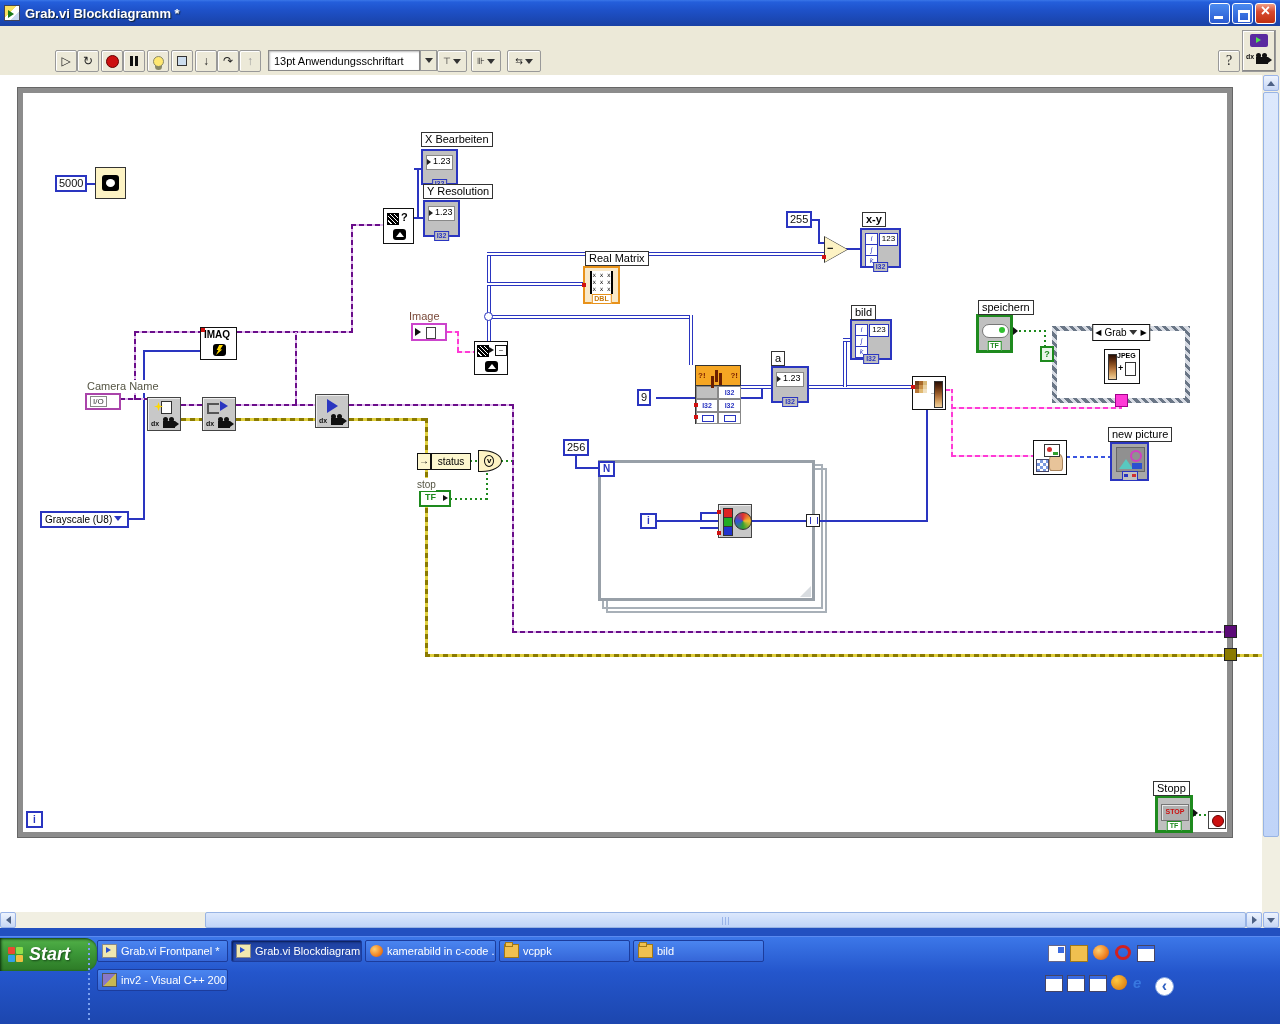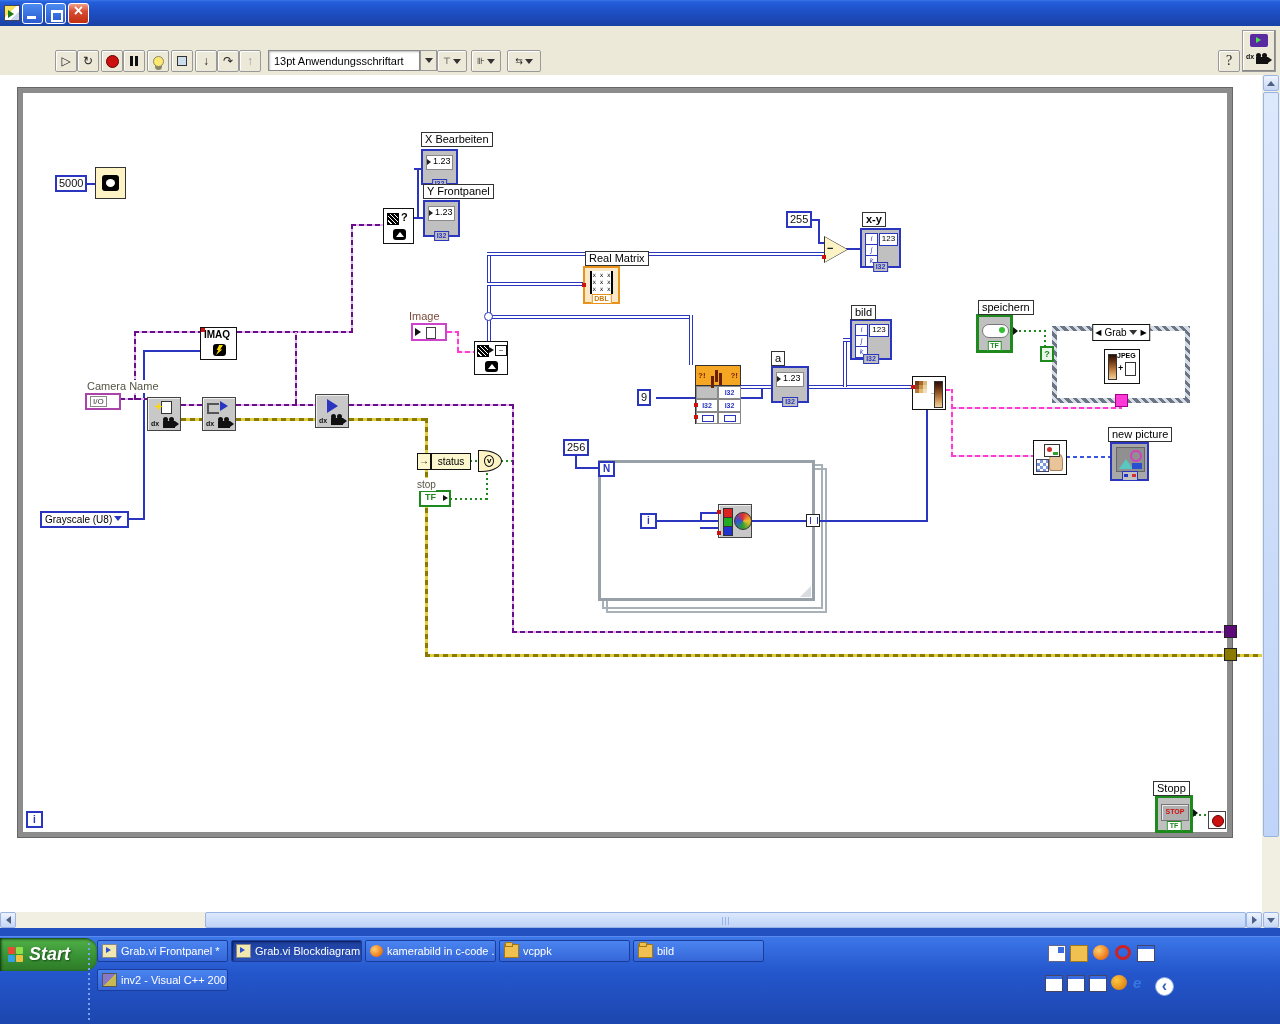--- a/index.html
+++ b/index.html
@@ -89,20 +89,21 @@
   .ti{width:13px;height:12px;flex:0 0 auto;}
   .trayicon{position:absolute;width:16px;height:15px;z-index:3;}
 </style>
 </head>
 <body>
 
 <div id="screen">
 
   <div class="titlebar">
     <div class="appicon"></div>
+    <div class="title-text">Grab.vi Blockdiagramm *</div>
     <div class="wbtn min"></div>
     <div class="wbtn res"></div>
     <div class="wbtn close"></div>
   </div>
 
 
   <div class="toolbar">
     <div class="tb" style="left:55px;">
         <span style="color:#222;">▷</span>
       </div>
@@ -252,21 +253,21 @@
     <span style="position:absolute;left:17px;top:2px;font-weight:bold;font-size:11px;">?</span>
     <span class="blkri" style="left:9px;top:20px;width:13px;height:11px;"></span>
     <span class="whtri" style="left:12px;top:23px;"></span>
   </div>
 
   <div class="lbl" style="left:421px;top:132px;">X Bearbeiten</div>
   <div class="node ind" style="left:421px;top:149px;width:37px;height:36px;">
     <span class="vbox">1.23</span>
     <span class="typetab">I32</span>
   </div>
-  <div class="lbl" style="left:423px;top:184px;">Y Frontpanel</div>
+  <div class="lbl" style="left:423px;top:184px;">Y Resolution</div>
   <div class="node ind" style="left:423px;top:200px;width:37px;height:37px;">
     <span class="vbox">1.23</span>
     <span class="typetab">I32</span>
   </div>
 
   <div class="lbl" style="left:585px;top:251px;">Real Matrix</div>
   <div class="node" style="left:583px;top:266px;width:37px;height:38px;border:2px solid #e8921a;background:#f8e8c8;">
     <span style="position:absolute;left:5px;top:3px;right:5px;bottom:8px;background:#fff;border-left:2px solid #000;border-right:2px solid #000;font-size:6px;line-height:7px;text-align:center;color:#000;font-family:'DejaVu Sans Mono',monospace;">
       <span>x x x</span><br>
       <span>x x x</span><br>

